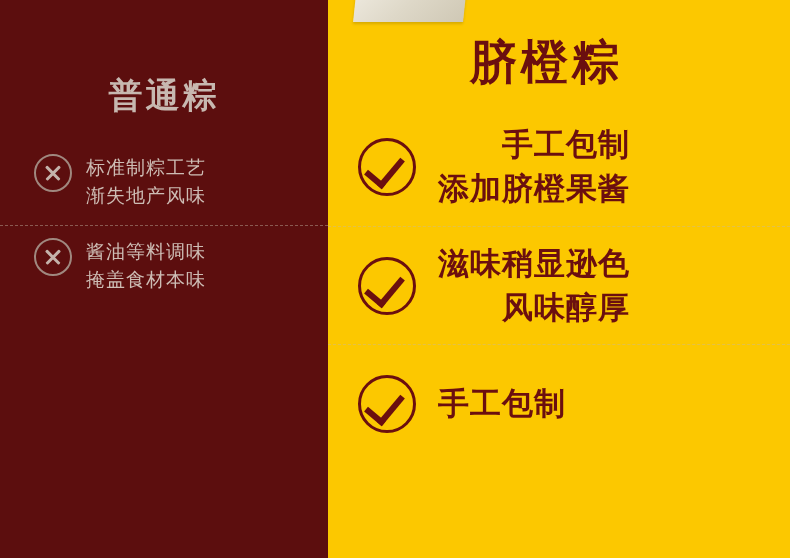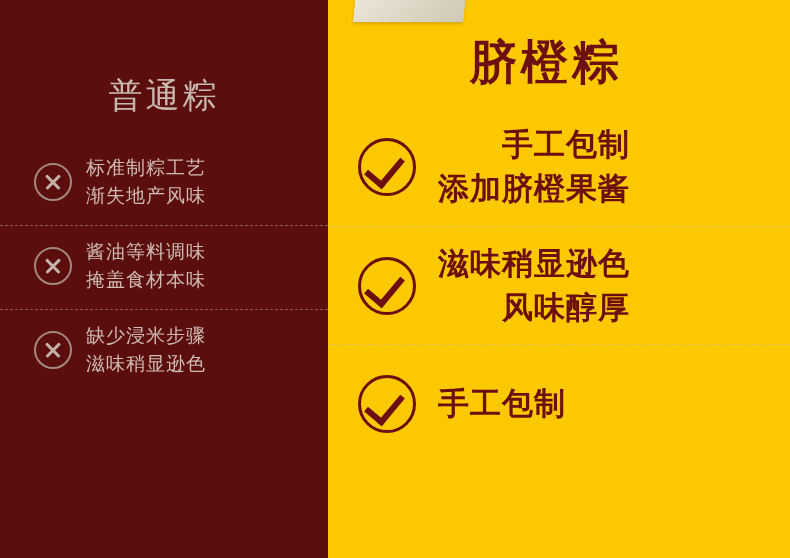--- a/index.html
+++ b/index.html
@@ -26,36 +26,36 @@
     width: 328px;
     height: 558px;
     background: #5c0e0e;
     box-sizing: border-box;
     padding: 0;
   }
   .left-title {
     text-align: center;
     color: #c7b8b0;
     font-size: 34px;
-    font-weight: normal;
+    font-weight: bold;
     letter-spacing: 3px;
     margin: 0;
     padding-top: 78px;
     line-height: 1;
   }
   .left-list {
     margin: 0;
     padding: 0;
     list-style: none;
     margin-top: 30px;
   }
   .left-item {
     position: relative;
     display: flex;
-    align-items: center;
+    align-items: flex-start;
     padding: 12px 0 12px 34px;
     min-height: 62px;
     box-sizing: border-box;
   }
   .left-item + .left-item {
     border-top: 1px dashed #8a5a52;
     margin-top: 4px;
   }
   .x-icon {
     width: 34px;
@@ -175,27 +175,20 @@
           <span class="l2">渐失地产风味</span>
         </span>
       </li>
       <li class="left-item">
         <span class="x-icon"></span>
         <span class="left-text">
           <span>酱油等料调味</span>
           <span class="l2">掩盖食材本味</span>
         </span>
       </li>
-      <li class="left-item">
-        <span class="x-icon"></span>
-        <span class="left-text">
-          <span>缺少浸米步骤</span>
-          <span class="l2">滋味稍显逊色</span>
-        </span>
-      </li>
     </ul>
   </div>
 
   <div class="panel-right">
     <div class="ribbon"></div>
     <h2 class="right-title">脐橙粽</h2>
     <ul class="right-list">
       <li class="right-item">
         <span class="check-icon"></span>
         <span class="right-text">

